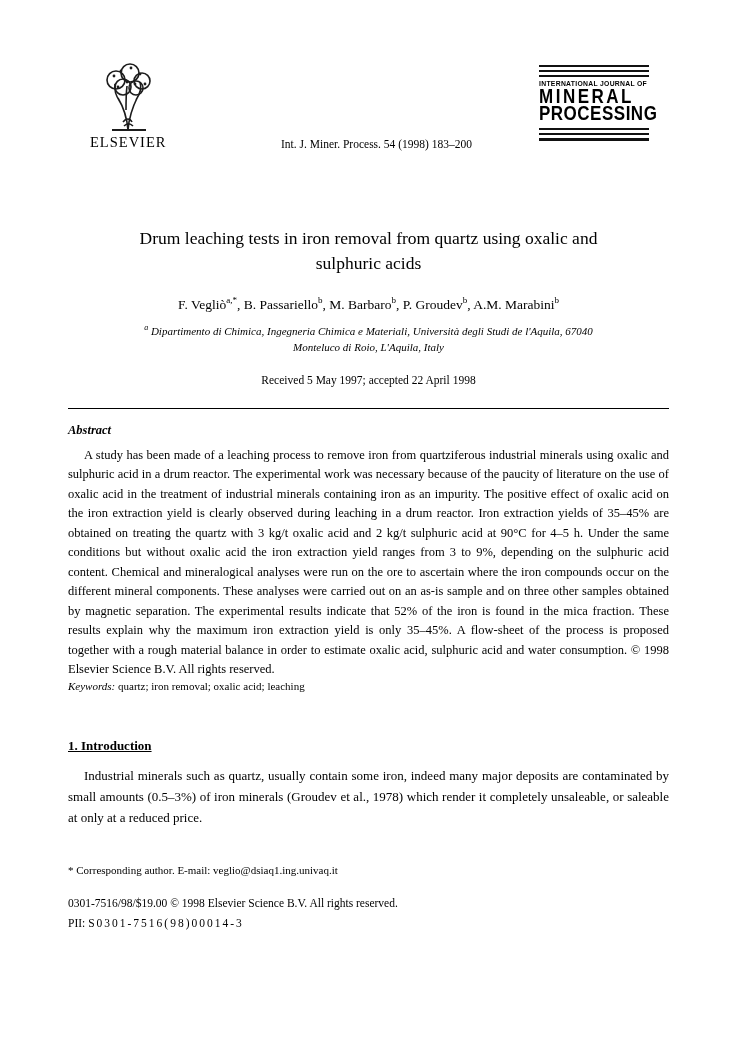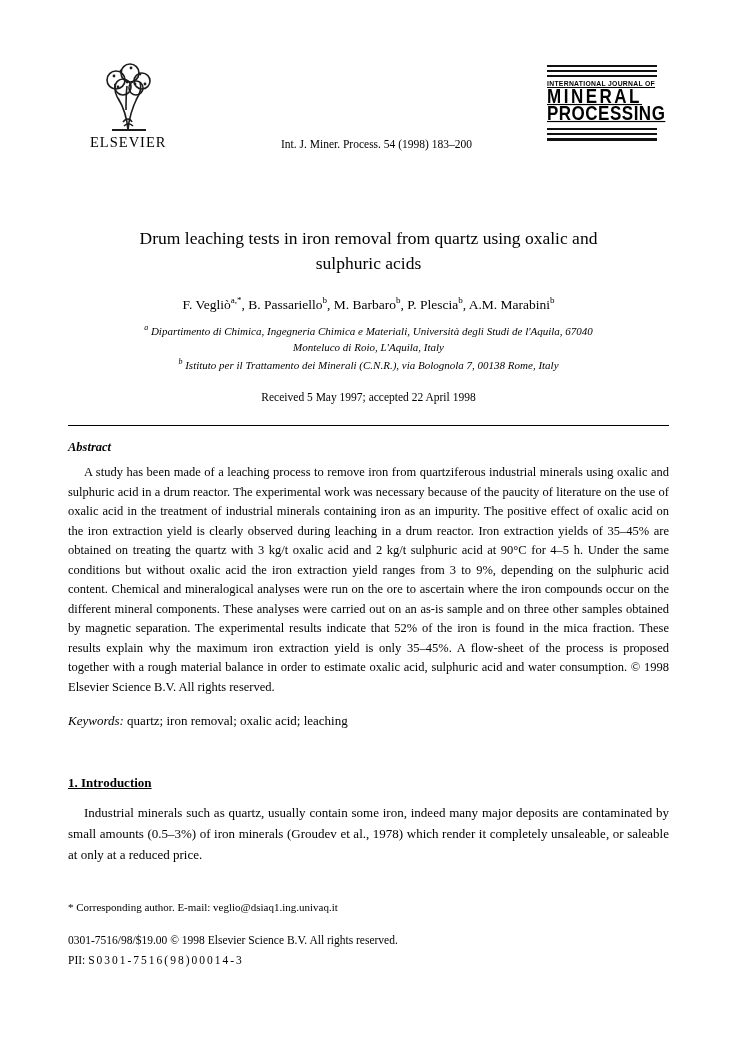--- a/index.html
+++ b/index.html
@@ -12,21 +12,21 @@
 
   
   .header { position:relative; height:192px; }
   .tree-logo { position:absolute; left:90px; top:60px; }
   .publisher-name {
     position:absolute; left:90px; top:134px; font-size:14.5px; letter-spacing:1px; font-weight:400;
   }
   .citation {
     position:absolute; left:16px; right:0; top:138px; text-align:center; font-size:11.5px;
   }
-  .journal-logo { position:absolute; right:80px; top:62px; width:110px;text-decoration:underline; }
+  .journal-logo { position:absolute; right:88px; top:62px; width:110px; }
   .jl-bar { height:2px; background:#111; margin:3px 0; }
   .jl-bar.thick { height:3px; }
   .jl-text { font-family:"Liberation Sans", sans-serif; font-weight:bold; text-align:left; }
   .jl-small { font-size:6.8px; letter-spacing:0.3px; margin:2px 0 1px 0; }
   .jl-big { font-size:17px; line-height:1.02; letter-spacing:0.5px; transform:scaleY(1.15); transform-origin:left center; }
   .jl-big.mineral { letter-spacing:2.5px; }
 
   
   .title {
     margin:34px auto 0 auto; max-width:500px; text-align:center;
@@ -37,21 +37,21 @@
   .affiliations { margin:10px auto 0 auto; max-width:480px; text-align:center; font-style:italic; font-size:11px; line-height:1.5; }
   .affiliations sup { font-size:8px; }
   .received { margin-top:18px; text-align:center; font-size:11.5px; }
 
   
   .rule { margin-top:22px; border-top:1px solid #000; }
   .abstract-heading { margin-top:14px; font-weight:bold; font-size:12.5px;font-style:italic; }
   .abstract-body {
     margin-top:8px; font-size:12.5px; line-height:1.56; text-align:justify; text-indent:16px;
   }
-  .keywords { margin-top:16px; font-size:13px; }
+  .keywords { font-size:11px; }
   .keywords .kw-label { font-style:italic; }
 
   
   .section-heading { margin-top:46px; font-weight:bold; font-size:13px;text-decoration:underline; }
   .section-para {
     margin-top:12px; font-size:13px; line-height:1.6; text-align:justify; text-indent:16px;
   }
 
   
   .footnote { margin-top:36px; font-size:11px; }
@@ -110,26 +110,25 @@
       <div class="jl-bar"></div>
       <div class="jl-bar thick"></div>
     </div>
   </div>
 
   <div class="content">
 
     <h1 class="title">Drum leaching tests in iron removal from quartz using oxalic and sulphuric acids</h1>
 
     <div class="authors">
-      <span>F. Vegliò</span><sup>a,*</sup><span>, B. Passariello</span><sup>b</sup><span>, M. Barbaro</span><sup>b</sup><span>, P. Plescia</span><sup>b</sup><span>, A.M. Marabini</span><sup>b</sup>
+      <span>F. Vegliò</span><sup>a,*</sup><span>, B. Passariello</span><sup>b</sup><span>, M. Barbaro</span><sup>b</sup><span>, P. Groudev</span><sup>b</sup><span>, A.M. Marabini</span><sup>b</sup>
     </div>
 
     <div class="affiliations">
       <div><sup>a</sup><span> Dipartimento di Chimica, Ingegneria Chimica e Materiali, Università degli Studi de l'Aquila, 67040 Monteluco di Roio, L'Aquila, Italy</span></div>
-      <div><sup>b</sup><span> Istituto per il Trattamento dei Minerali (C.N.R.), via Bolognola 7, 00138 Rome, Italy</span></div>
     </div>
 
     <div class="received">Received 5 May 1997; accepted 22 April 1998</div>
 
     <div class="rule"></div>
 
     <div class="abstract-heading">Abstract</div>
 
     <p class="abstract-body">A study has been made of a leaching process to remove iron from quartziferous industrial minerals using oxalic and sulphuric acid in a drum reactor. The experimental work was necessary because of the paucity of literature on the use of oxalic acid in the treatment of industrial minerals containing iron as an impurity. The positive effect of oxalic acid on the iron extraction yield is clearly observed during leaching in a drum reactor. Iron extraction yields of 35–45% are obtained on treating the quartz with 3 kg/t oxalic acid and 2 kg/t sulphuric acid at 90°C for 4–5 h. Under the same conditions but without oxalic acid the iron extraction yield ranges from 3 to 9%, depending on the sulphuric acid content. Chemical and mineralogical analyses were run on the ore to ascertain where the iron compounds occur on the different mineral components. These analyses were carried out on an as-is sample and on three other samples obtained by magnetic separation. The experimental results indicate that 52% of the iron is found in the mica fraction. These results explain why the maximum iron extraction yield is only 35–45%. A flow-sheet of the process is proposed together with a rough material balance in order to estimate oxalic acid, sulphuric acid and water consumption. © 1998 Elsevier Science B.V. All rights reserved.</p>
 

